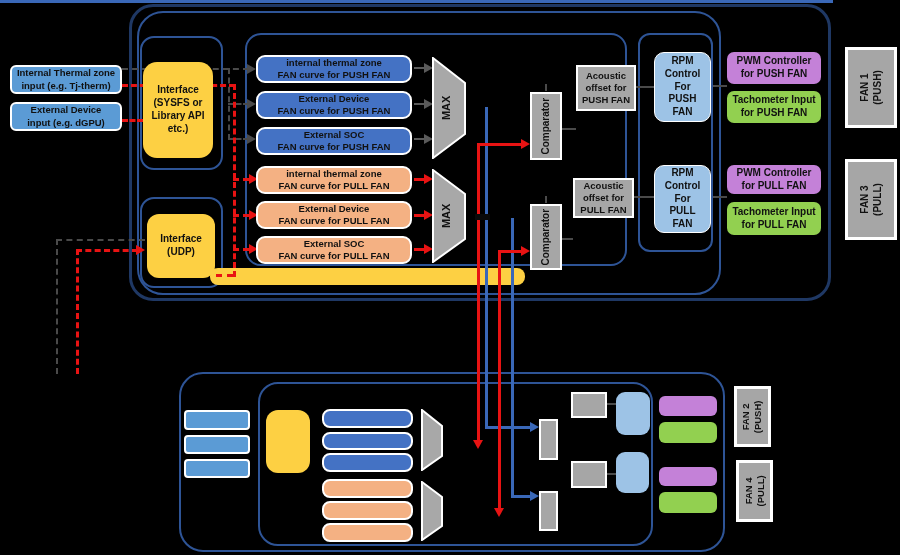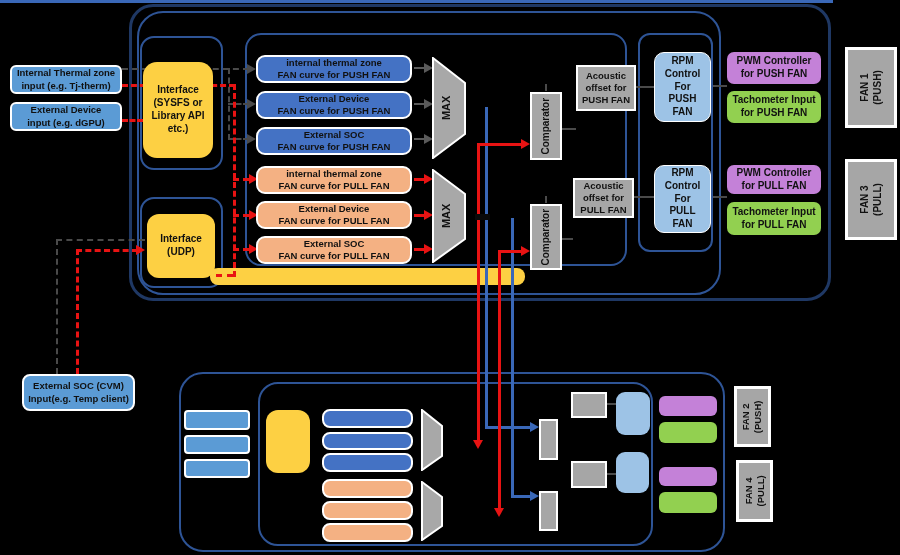--- a/index.html
+++ b/index.html
@@ -170,22 +170,20 @@
 
   <div class="blk vwrap" style="left:845px;top:47px;width:52px;height:81px;background:#a6a6a6;border:3px solid #fff;">
     <span class="vtext" style="font-size:10px;">FAN 1
 (PUSH)</span>
   </div>
   <div class="blk vwrap" style="left:845px;top:159px;width:52px;height:81px;background:#a6a6a6;border:3px solid #fff;">
     <span class="vtext" style="font-size:10px;">FAN 3
 (PULL)</span>
   </div>
 
-  <div class="blk ml" style="left:22px;top:374px;width:113px;height:37px;background:#5b9bd5;border:2.5px solid #fff;border-radius:8px;font-size:9.5px;">External SOC (CVM)
-Input(e.g. Temp client)</div>
 
   <div class="abs" style="left:184px;top:410px;width:66px;height:20px;background:#5b9bd5;border:2px solid #fff;border-radius:4px;"></div>
   <div class="abs" style="left:184px;top:435px;width:66px;height:19px;background:#5b9bd5;border:2px solid #fff;border-radius:4px;"></div>
   <div class="abs" style="left:184px;top:459px;width:66px;height:19px;background:#5b9bd5;border:2px solid #fff;border-radius:4px;"></div>
 
   <div class="abs" style="left:266px;top:410px;width:44px;height:63px;background:#fdd043;border-radius:12px;"></div>
 
   <div class="abs" style="left:322px;top:409px;width:91px;height:19px;background:#4472c4;border:2px solid #fff;border-radius:8px;"></div>
   <div class="abs" style="left:322px;top:432px;width:91px;height:18px;background:#4472c4;border:2px solid #fff;border-radius:8px;"></div>
   <div class="abs" style="left:322px;top:453px;width:91px;height:19px;background:#4472c4;border:2px solid #fff;border-radius:8px;"></div>

